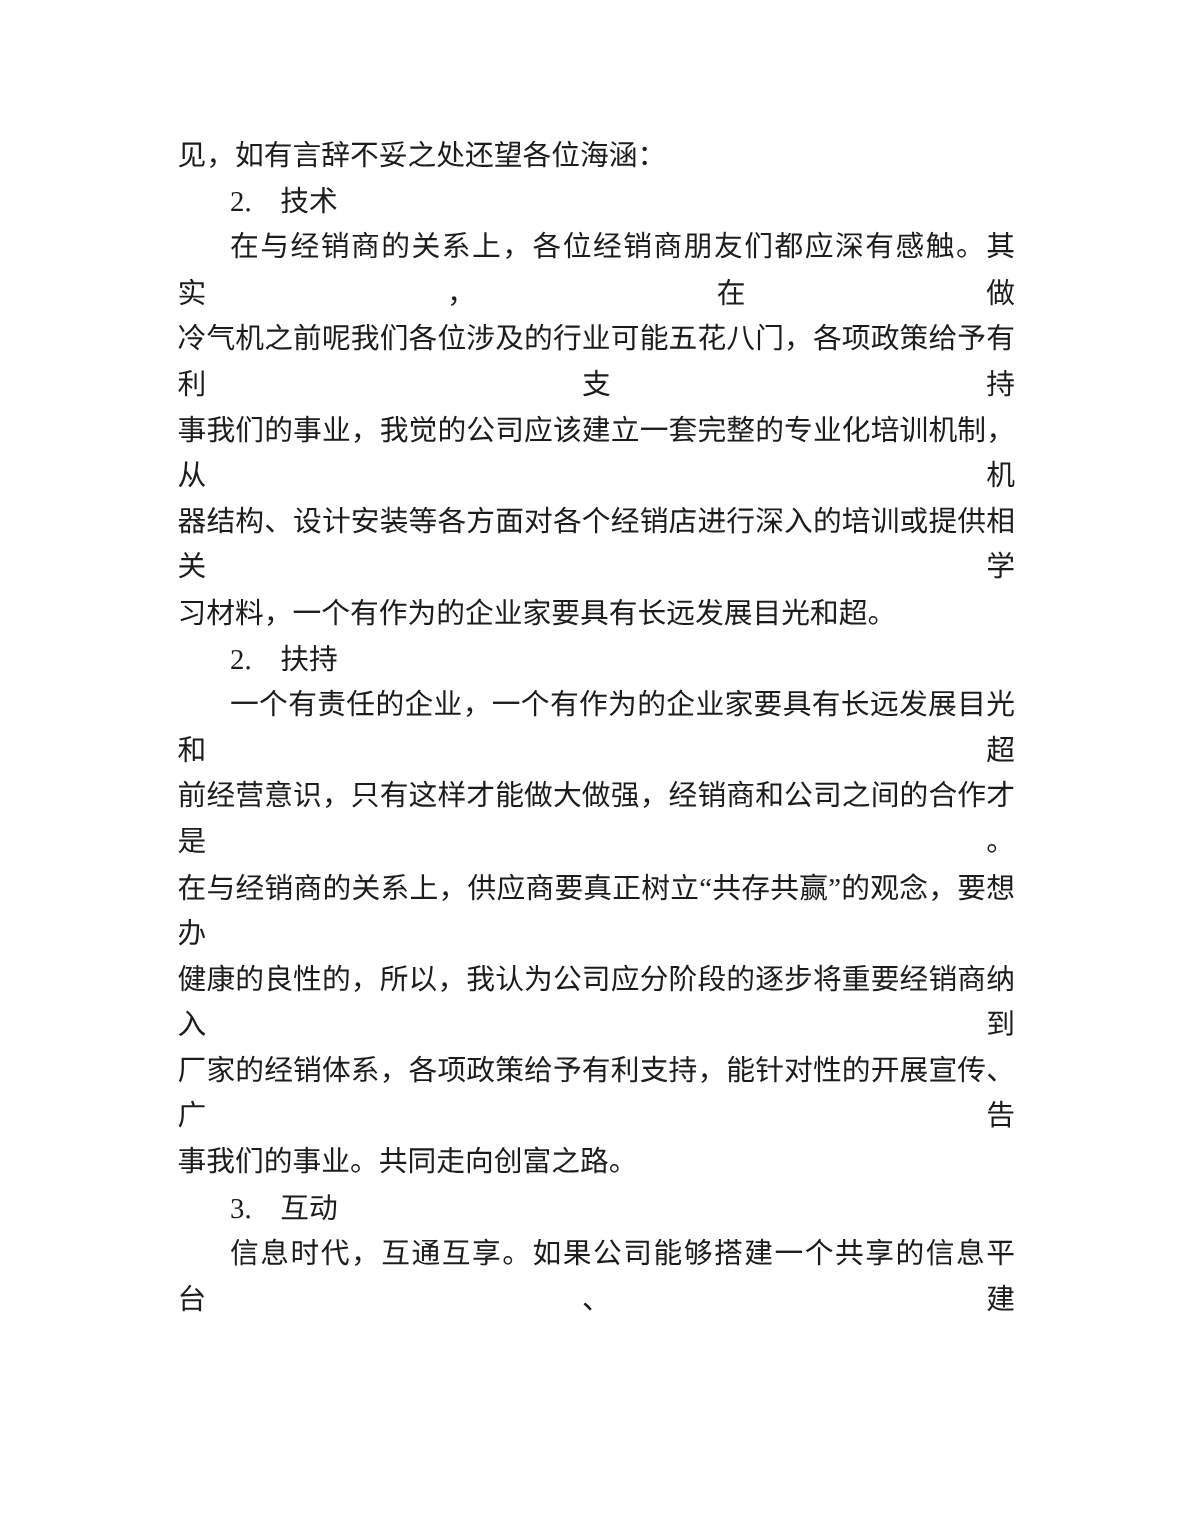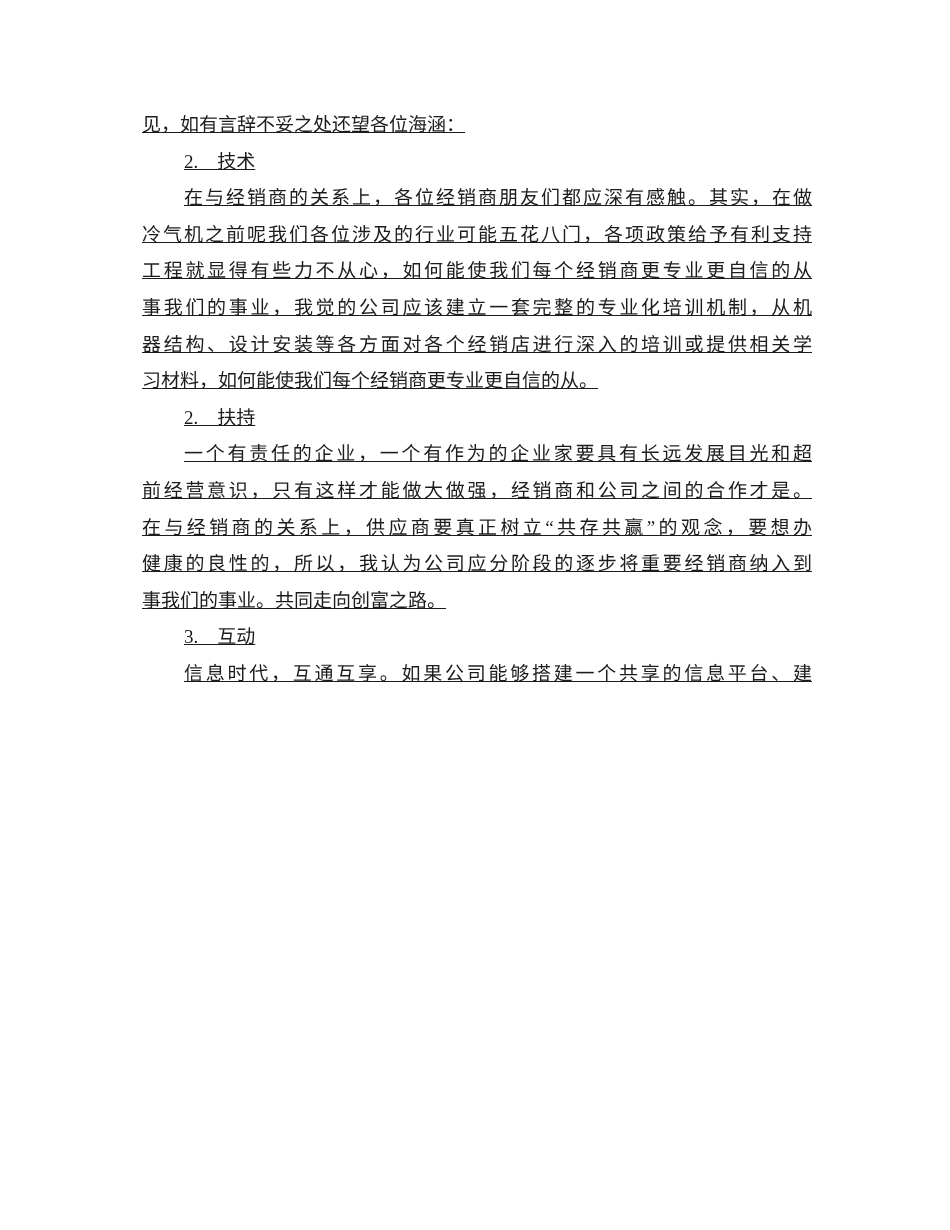--- a/index.html
+++ b/index.html
@@ -16,49 +16,48 @@
   }
   .doc-body {
     position: absolute;
     left: 142px;
     top: 107px;
     width: 670px;
     font-family: "Liberation Serif", "DejaVu Serif", serif;
     color: #1c1c1c;
   }
   .line {
-    font-size: 19px;
+    font-size: 23px;
     line-height: 36.6px;
     white-space: pre-wrap;
     text-align: left;
-    text-decoration: underline;
   }
   .line.indent {
     text-indent: 42px;
   }
   .line.justify {
     text-align: justify;
     text-align-last: justify;
   }
 </style>
 </head>
 <body style="background: rgb(255, 255, 255);">
 
 <div class="page">
   <div class="doc-body" id="doc-body" style="color: rgb(28, 28, 28);">
       <div class="line">见，如有言辞不妥之处还望各位海涵：</div>
       <div class="line indent">2.　技术</div>
       <div class="line indent justify">在与经销商的关系上，各位经销商朋友们都应深有感触。其实，在做</div>
       <div class="line justify">冷气机之前呢我们各位涉及的行业可能五花八门，各项政策给予有利支持</div>
-      <div class="line justify">工程就显得有些力不从心，如何能使我们每个经销商更专业更自信的从</div>
       <div class="line justify">事我们的事业，我觉的公司应该建立一套完整的专业化培训机制，从机</div>
       <div class="line justify">器结构、设计安装等各方面对各个经销店进行深入的培训或提供相关学</div>
-      <div class="line">习材料，如何能使我们每个经销商更专业更自信的从。</div>
+      <div class="line">习材料，一个有作为的企业家要具有长远发展目光和超。</div>
       <div class="line indent">2.　扶持</div>
       <div class="line indent justify">一个有责任的企业，一个有作为的企业家要具有长远发展目光和超</div>
       <div class="line justify">前经营意识，只有这样才能做大做强，经销商和公司之间的合作才是。</div>
       <div class="line justify">在与经销商的关系上，供应商要真正树立“共存共赢”的观念，要想办</div>
       <div class="line justify">健康的良性的，所以，我认为公司应分阶段的逐步将重要经销商纳入到</div>
+      <div class="line justify">厂家的经销体系，各项政策给予有利支持，能针对性的开展宣传、广告</div>
       <div class="line">事我们的事业。共同走向创富之路。</div>
       <div class="line indent">3.　互动</div>
       <div class="line indent justify">信息时代，互通互享。如果公司能够搭建一个共享的信息平台、建</div>
     </div>
 </div>
 
 </body></html>

